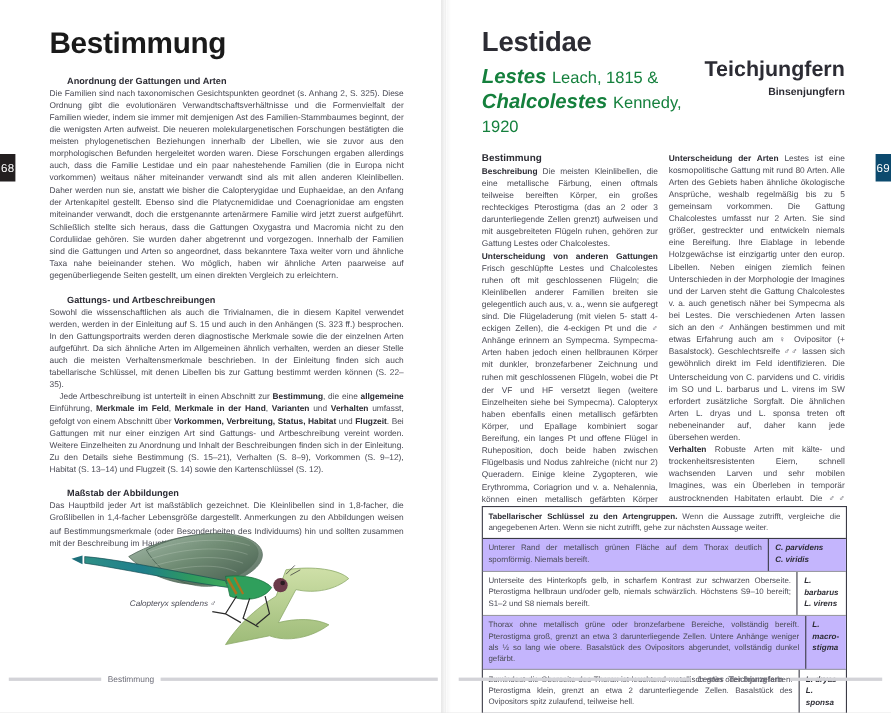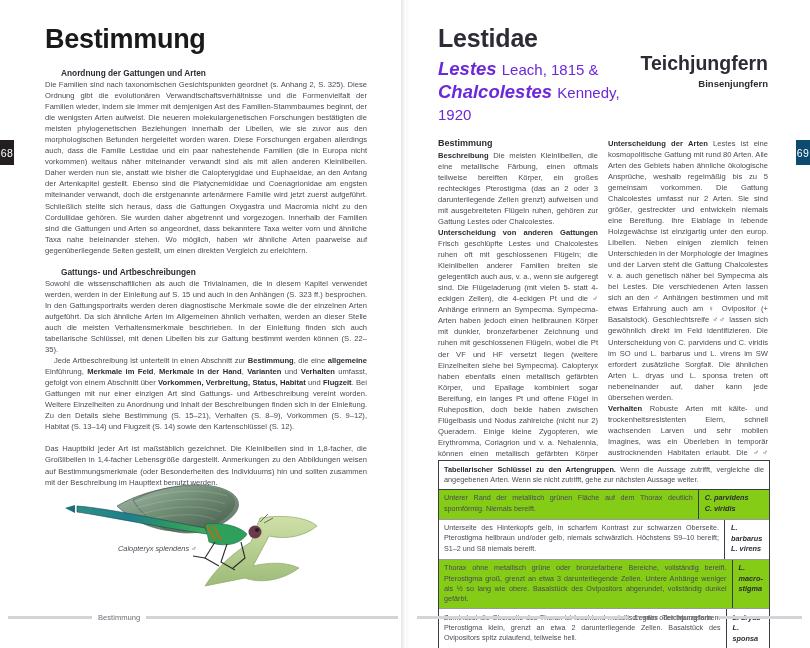--- a/index.html
+++ b/index.html
@@ -23,21 +23,21 @@
   .pagenum-right{right:0;top:140px;background:#0c4a6e;}
 
   h1.chapter{
     font-size:27px;font-weight:bold;color:#1a1a1a;margin:0;
     letter-spacing:-0.3px;line-height:1;
   }
   h1.family{
     font-size:25px;font-weight:bold;color:#2c2c34;margin:0;
     letter-spacing:-0.2px;line-height:1;
   }
-  .genusline{font-size:18.5px;line-height:1.22;color:#6d28d9;}
+  .genusline{font-size:18.5px;line-height:1.22;color:#15803d;}
   .genusline .g{font-weight:bold;font-style:italic;}
   .genusline .auth{font-weight:normal;font-style:normal;font-size:15px;}
 
   .commonname{font-size:19.5px;font-weight:bold;color:#2c2c34;text-align:right;line-height:1;}
   .commonsub{font-size:9.5px;font-weight:bold;color:#2c2c34;text-align:right;margin-top:4px;}
 
   h3.sub{font-size:8.3px;font-weight:bold;color:#2c2c34;margin:0 0 1px 16px;}
   h3.sect{font-size:9px;font-weight:bold;color:#2c2c34;margin:0 0 2px 0;}
 
   p.body{
@@ -76,21 +76,21 @@
   .cols{display:flex;gap:10px;margin-top:12px;}
   .col{width:160px;}
 
   
   .keytable{position:absolute;left:438px;top:460px;width:330px;
     border:1.1px solid #3b3b46;background:#fff;}
   .kt-head{padding:3.5px 5px 4px 5px;border-bottom:1.1px solid #3b3b46;}
   .kt-head p{font-size:7.3px;line-height:1.4;margin:0;color:#4a4a55;text-align:justify;}
   .kt-row{display:flex;border-bottom:1px solid #9a9aa2;}
   .kt-row:last-child{border-bottom:none;}
-  .kt-row.alt{background:#84cc16;}
+  .kt-row.alt{background:#c4b5fd;}
   .kt-stmt{flex:1 1 auto;padding:3.5px 5px 4px 5px;border-right:1px solid #3b3b46;}
   .kt-stmt p{font-size:7.2px;line-height:1.42;margin:0;color:#4a4a55;text-align:justify;}
   .kt-taxa{width:74px;padding:3.5px 5px 4px 6px;}
   .kt-taxa div{font-size:7.3px;line-height:1.45;font-weight:bold;font-style:italic;color:#2c2c34;}
   .sig{font-weight:bold;font-style:italic;font-size:7.6px;color:#2c2c34;float:right;margin-top:1px;}
 </style>
 </head>
 <body>
 
 <div class="spread">
@@ -110,20 +110,21 @@
     <p class="body">Die Familien sind nach taxonomischen Gesichtspunkten geordnet (s. Anhang 2, S. 325). Diese Ordnung gibt die evolutionären Verwandtschaftsverhältnisse und die Formenvielfalt der Familien wieder, indem sie immer mit demjenigen Ast des Familien-Stammbaumes beginnt, der die wenigsten Arten aufweist. Die neueren molekulargenetischen Forschungen bestätigten die meisten phylogenetischen Beziehungen innerhalb der Libellen, wie sie zuvor aus den morphologischen Befunden hergeleitet worden waren. Diese Forschungen ergaben allerdings auch, dass die Familie Lestidae und ein paar nahestehende Familien (die in Europa nicht vorkommen) weitaus näher miteinander verwandt sind als mit allen anderen Kleinlibellen. Daher werden nun sie, anstatt wie bisher die Calopterygidae und Euphaeidae, an den Anfang der Artenkapitel gestellt. Ebenso sind die Platycnemididae und Coenagrionidae am engsten miteinander verwandt, doch die erstgenannte artenärmere Familie wird jetzt zuerst aufgeführt. Schließlich stellte sich heraus, dass die Gattungen Oxygastra und Macromia nicht zu den Corduliidae gehören. Sie wurden daher abgetrennt und vorgezogen. Innerhalb der Familien sind die Gattungen und Arten so angeordnet, dass bekanntere Taxa weiter vorn und ähnliche Taxa nahe beieinander stehen. Wo möglich, haben wir ähnliche Arten paarweise auf gegenüberliegende Seiten gestellt, um einen direkten Vergleich zu erleichtern.</p>
 
     <div class="blockgap"></div>
 
     <h3 class="sub">Gattungs- und Artbeschreibungen</h3>
     <p class="body">Sowohl die wissenschaftlichen als auch die Trivialnamen, die in diesem Kapitel verwendet werden, werden in der Einleitung auf S. 15 und auch in den Anhängen (S. 323 ff.) besprochen. In den Gattungsportraits werden deren diagnostische Merkmale sowie die der einzelnen Arten aufgeführt. Da sich ähnliche Arten im Allgemeinen ähnlich verhalten, werden an dieser Stelle auch die meisten Verhaltensmerkmale beschrieben. In der Einleitung finden sich auch tabellarische Schlüssel, mit denen Libellen bis zur Gattung bestimmt werden können (S. 22–35).</p>
     <p class="body indent"><span>Jede Artbeschreibung ist unterteilt in einen Abschnitt zur </span><b>Bestimmung</b><span>, die eine </span><b>allgemeine</b><span> Einführung, </span><b>Merkmale im Feld</b><span>, </span><b>Merkmale in der Hand</b><span>, </span><b>Varianten</b><span> und </span><b>Verhalten</b><span> umfasst, gefolgt von einem Abschnitt über </span><b>Vorkommen, Verbreitung, Status, Habitat</b><span> und </span><b>Flugzeit</b><span>. Bei Gattungen mit nur einer einzigen Art sind Gattungs- und Artbeschreibung vereint worden. Weitere Einzelheiten zu Anordnung und Inhalt der Beschreibungen finden sich in der Einleitung. Zu den Details siehe Bestimmung (S. 15–21), Verhalten (S. 8–9), Vorkommen (S. 9–12), Habitat (S. 13–14) und Flugzeit (S. 14) sowie den Kartenschlüssel (S. 12).</span></p>
 
     <div class="blockgap"></div>
 
+    <h3 class="sub">Maßstab der Abbildungen</h3>
     <p class="body">Das Hauptbild jeder Art ist maßstäblich gezeichnet. Die Kleinlibellen sind in 1,8-facher, die Großlibellen in 1,4-facher Lebensgröße dargestellt. Anmerkungen zu den Abbildungen weisen auf Bestimmungsmerkmale (oder Besonderheiten des Individuums) hin und sollten zusammen mit der Beschreibung im Haupttext benutzt werden.</p>
   </div>
 
   <div class="illus">
     <svg width="330" height="140" viewBox="0 0 330 140" xmlns="http://www.w3.org/2000/svg" aria-hidden="true">
       <defs>
         <linearGradient id="wg" x1="0" y1="0" x2="1" y2="1">
           <stop offset="0%" stop-color="#9fb6a4"></stop>
           <stop offset="45%" stop-color="#6e8a72"></stop>
           <stop offset="100%" stop-color="#41584a"></stop>

